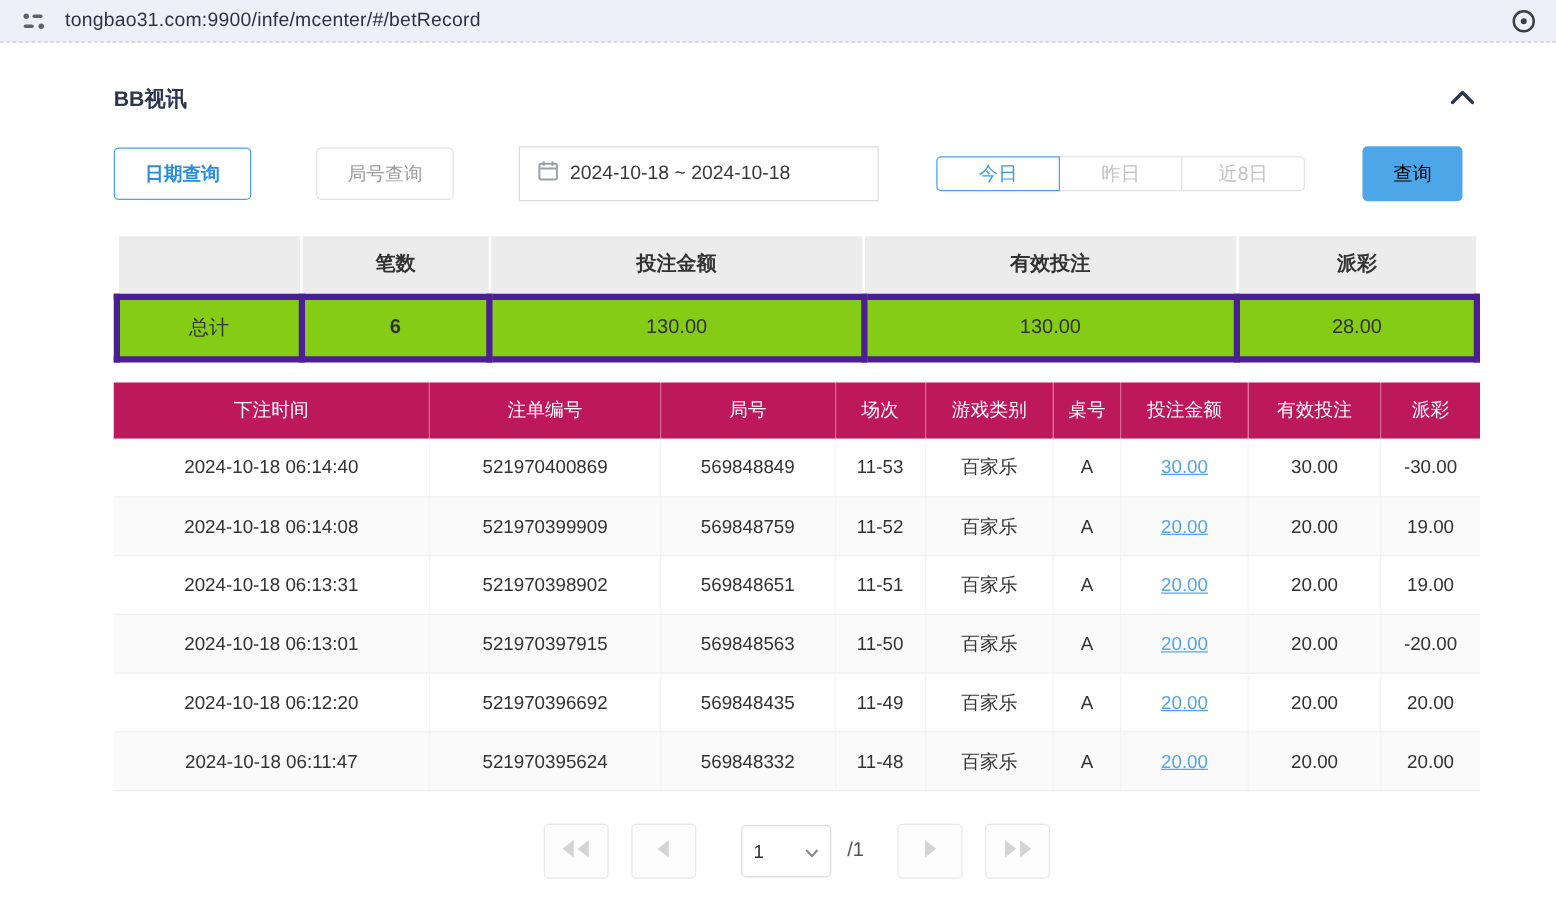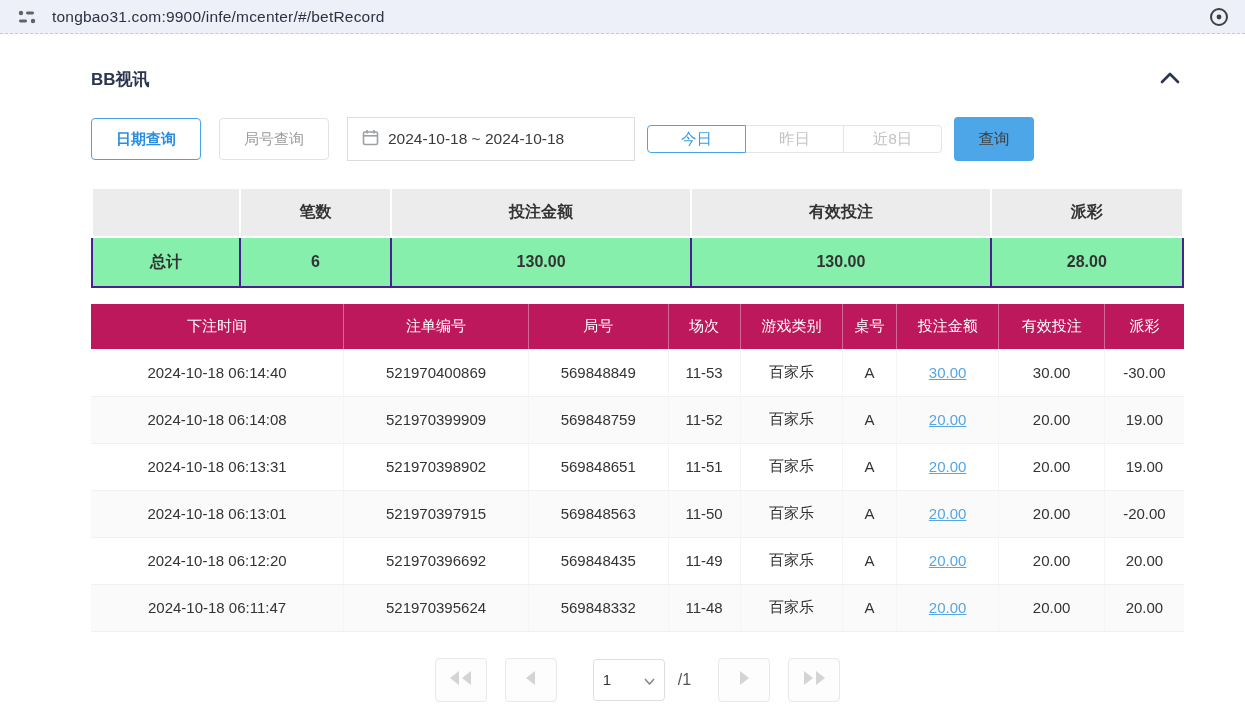--- a/index.html
+++ b/index.html
@@ -20,21 +20,21 @@
   .page-info { margin-left:auto; width:20px; height:20px; }
 
   
   .content { padding:0 61px 0 91px; }
 
   .title-row { margin-top:34px; display:flex; align-items:center; justify-content:space-between; }
   .page-title { font-size:17px; font-weight:bold; color:#2b3550; }
   .collapse-btn { background:none; border:none; cursor:pointer; padding:4px; }
 
   
-  .filter-row { margin-top:26px; display:flex; align-items:center; }
+  .filter-row { margin-top:26px; display:flex; align-items:center;gap:34px; }
   .btn-outline {
     height:42px; padding:0 24px; background:#fff; border:1px solid #e2e2e2;
     border-radius:4px; font-size:15px; display:flex; align-items:center; cursor:pointer;
     font-family:inherit;
   }
   .btn-date-query { border-color:#4ba3e8; color:#2a8ee0; font-weight:bold; }
   .btn-round-query { color:#9a9a9a; margin-left:18px; }
   .date-input {
     margin-left:18px; height:44px; width:288px; border:1px solid #dcdcdc; border-radius:0;
     display:flex; align-items:center; padding:0 14px; font-size:15.5px; color:#3a3a3a;
@@ -44,33 +44,33 @@
   .quick-group { margin-left:12px; display:flex; }
   .quick-btn {
     width:99px; height:28px; background:#fff; border:1px solid #e4e4e4;
     color:#c3c3c3; font-size:15.5px; margin-left:-1px; cursor:pointer;
     display:flex; align-items:center; justify-content:center; font-family:inherit;
   }
   .quick-btn:first-child { border-radius:4px 0 0 4px; margin-left:0; }
   .quick-btn:last-child { border-radius:0 4px 4px 0; }
   .quick-btn.active { border-color:#4ba3e8; color:#3a9be2; position:relative; z-index:1; }
   .search-btn {
-    margin-left:12px; width:80px; height:44px; background:#4da6e8; color:#404040;
+    margin-left:12px; width:80px; height:44px; background:#4da6e8; color:#000000;
     border:none; border-radius:4px; font-size:15.5px; cursor:pointer; font-family:inherit;
   }
 
   
   table { border-collapse:collapse; width:100%; }
   .summary-table { margin-top:28px; font-size:16px; }
   .summary-table th {
     background:#ececec; height:48px; font-weight:bold; color:#333;
     border:2px solid #fff; border-top:none;
   }
   .summary-table td {
-    height:50px; border:2px solid #4c1d95; text-align:center; background:#86efac;font-weight:bold;
+    height:50px; border:5px solid #4c1d95; text-align:center; background:#84cc16;
   }
   .summary-count { font-weight:bold; }
 
   
   .bets-table { margin-top:16px; font-size:15px; text-align:center; }
   .bets-table thead th {
     background:#be185d; color:#fff; height:45px; font-weight:normal;
     border-right:1px solid rgba(255,255,255,.35);
   }
   .bets-table thead th:last-child { border-right:none; }

